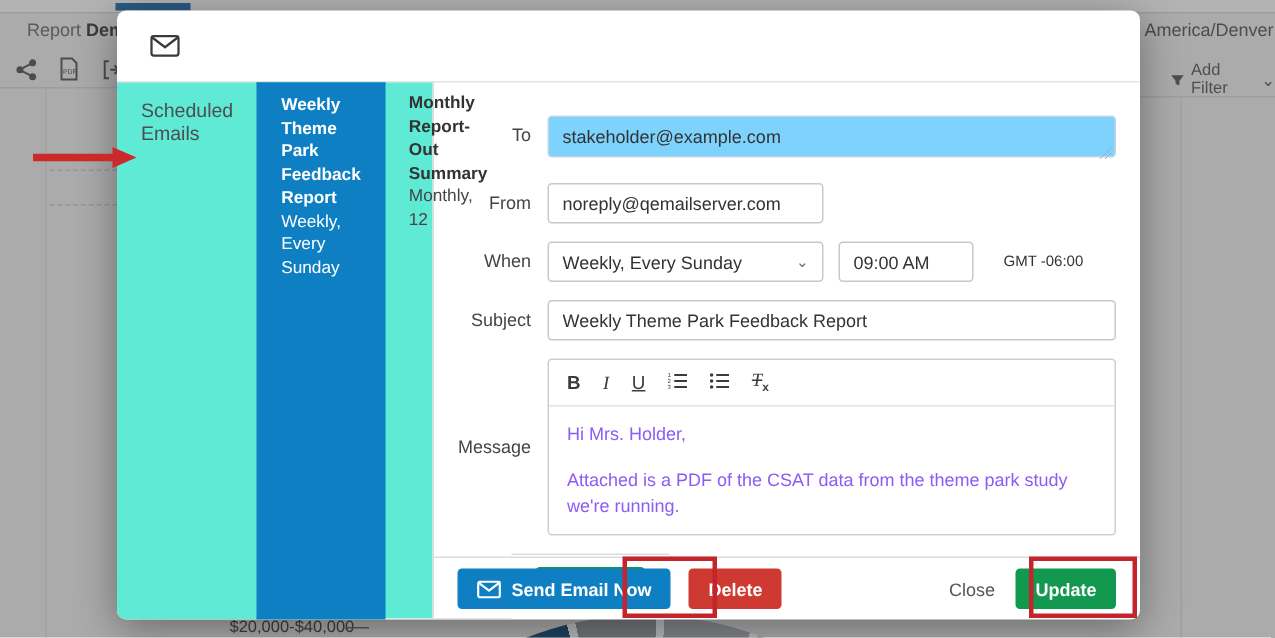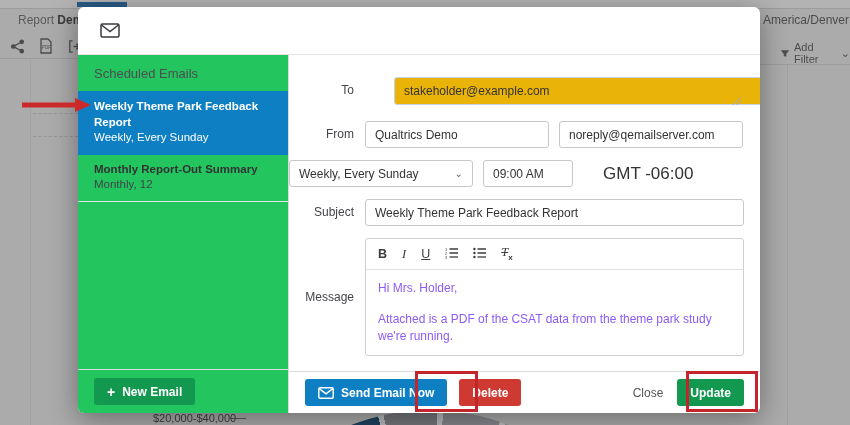--- a/index.html
+++ b/index.html
@@ -42,50 +42,50 @@
   
   .modal { position:absolute; left:78px; top:7px; width:682px; height:406px;
     background:#fff; border-radius:6px; box-shadow:0 6px 28px rgba(0,0,0,.38);
     display:flex; flex-direction:column; overflow:hidden; }
   .modal-header { height:48px; flex:0 0 48px; display:flex; align-items:center; gap:10px;
     padding:0 22px; border-bottom:1px solid #e4e4e4; }
   .modal-title { font-size:15px; font-weight:bold; color:#2e2e32; }
   .modal-body { flex:1; display:flex; min-height:0; }
 
   
-  .sidebar { width:211px; flex:0 0 211px; background:#22c55e; border-right:1px solid #dcdcdc;
-    display:flex; flex-direction:column; }
+  .sidebar { width:211px; flex:0 0 211px; background:#5eead4; border-right:1px solid #dcdcdc;
+    display:flex; flex-direction:row; }
   .sidebar-header { padding:11px 16px 10px; font-size:13px; color:#4d4d52; }
   .sb-item { padding:7px 16px 8px; border-bottom:1px solid #e3e3e5; border-top:1px solid #e3e3e5; cursor:pointer; }
   .sb-item + .sb-item { border-top:none; }
   .sb-item .t { font-size:11.5px; font-weight:bold; color:#333; line-height:1.35; }
   .sb-item .s { font-size:11.5px; color:#44444a; line-height:1.35; }
   .sb-item.selected { background:#0f7fc4; border-color:#0f7fc4; }
   .sb-item.selected .t, .sb-item.selected .s { color:#fff; }
   .sidebar-footer { margin-top:auto; border-top:1px solid #dcdcdc; padding:8px 16px; }
 
   
   .main { flex:1; display:flex; flex-direction:column; min-width:0; }
   .form { flex:1; padding:22px 16px 0 0; }
   .row { display:flex; align-items:flex-start; margin-bottom:12px; }
   .row .lbl { width:76px; flex:0 0 76px; text-align:right; padding-right:11px; font-size:12px; color:#44444a; padding-top:6px; }
   .row .ctl { flex:1; display:flex; gap:10px; align-items:center; }
   .inp { height:27px; border:1px solid #c8c8c8; border-radius:3px; background:#fff;
     font-family:"Liberation Sans", sans-serif; font-size:12px; color:#333; padding:0 9px; }
-  textarea.inp.to { width:100%; height:28px; resize:none; background:#eab308; border-color:#c3d4e8;
-    padding-top:6px; line-height:1.3; overflow:hidden;margin-left:29px; }
+  textarea.inp.to { width:100%; height:28px; resize:none; background:#7dd3fc; border-color:#c3d4e8;
+    padding-top:6px; line-height:1.3; overflow:hidden; }
   .to-wrap { position:relative; flex:1; }
   .to-grip { position:absolute; right:3px; bottom:4px; width:8px; height:8px;
     background:linear-gradient(135deg, transparent 0 50%, #9bb0c8 50% 56%, transparent 56% 70%, #9bb0c8 70% 76%, transparent 76%); }
   .half { width:184px; flex:0 0 184px; }
   .select { width:184px; flex:0 0 184px; height:27px; border:1px solid #c8c8c8; border-radius:3px;
     font-size:12px; color:#333; padding:0 9px; display:flex; align-items:center; justify-content:space-between; background:#fff; cursor:pointer; }
   .select .chev { color:#666; font-size:10px; }
   .time { width:90px; flex:0 0 90px; text-align:left; }
-  .gmt { font-size:17px; color:#333; margin-left:20px; }
+  .gmt { font-size:10px; color:#333; margin-left:10px; }
   .subj { flex:1; }
 
   .msgbox { flex:1; border:1px solid #cfcfcf; border-radius:3px; background:#fff; }
   .msg-toolbar { display:flex; align-items:center; gap:15px; padding:7px 12px; border-bottom:1px solid #e2e2e2; }
   .tb { font-size:12.5px; color:#3c3c40; cursor:pointer; line-height:1; }
   .tb.b { font-weight:bold; }
   .tb.i { font-style:italic; font-family:"Liberation Serif", serif; }
   .tb.u { text-decoration:underline; }
   .tb.clear { font-style:italic; font-family:"Liberation Serif", serif; }
   .tb.clear .sub { font-size:8px; font-style:normal; font-weight:bold; vertical-align:sub; font-family:"Liberation Sans",sans-serif; }
@@ -194,25 +194,25 @@
           <div class="ctl">
             <div class="to-wrap">
               <textarea class="inp to" style="">stakeholder@example.com</textarea>
               <span class="to-grip"></span>
             </div>
           </div>
         </div>
         <div class="row">
           <div class="lbl">From</div>
           <div class="ctl">
-            <input class="inp half" value="Qualtrics Demo" style="">
             <input class="inp half" value="noreply@qemailserver.com" style="">
           </div>
         </div>
         <div class="row">
+          <div class="lbl">When</div>
           <div class="ctl">
             <div class="select">
               <span>Weekly, Every Sunday</span>
               <span class="chev">⌄</span>
             </div>
             <input class="inp time" value="09:00 AM" style="">
             <span class="gmt">GMT -06:00</span>
           </div>
         </div>
         <div class="row">

